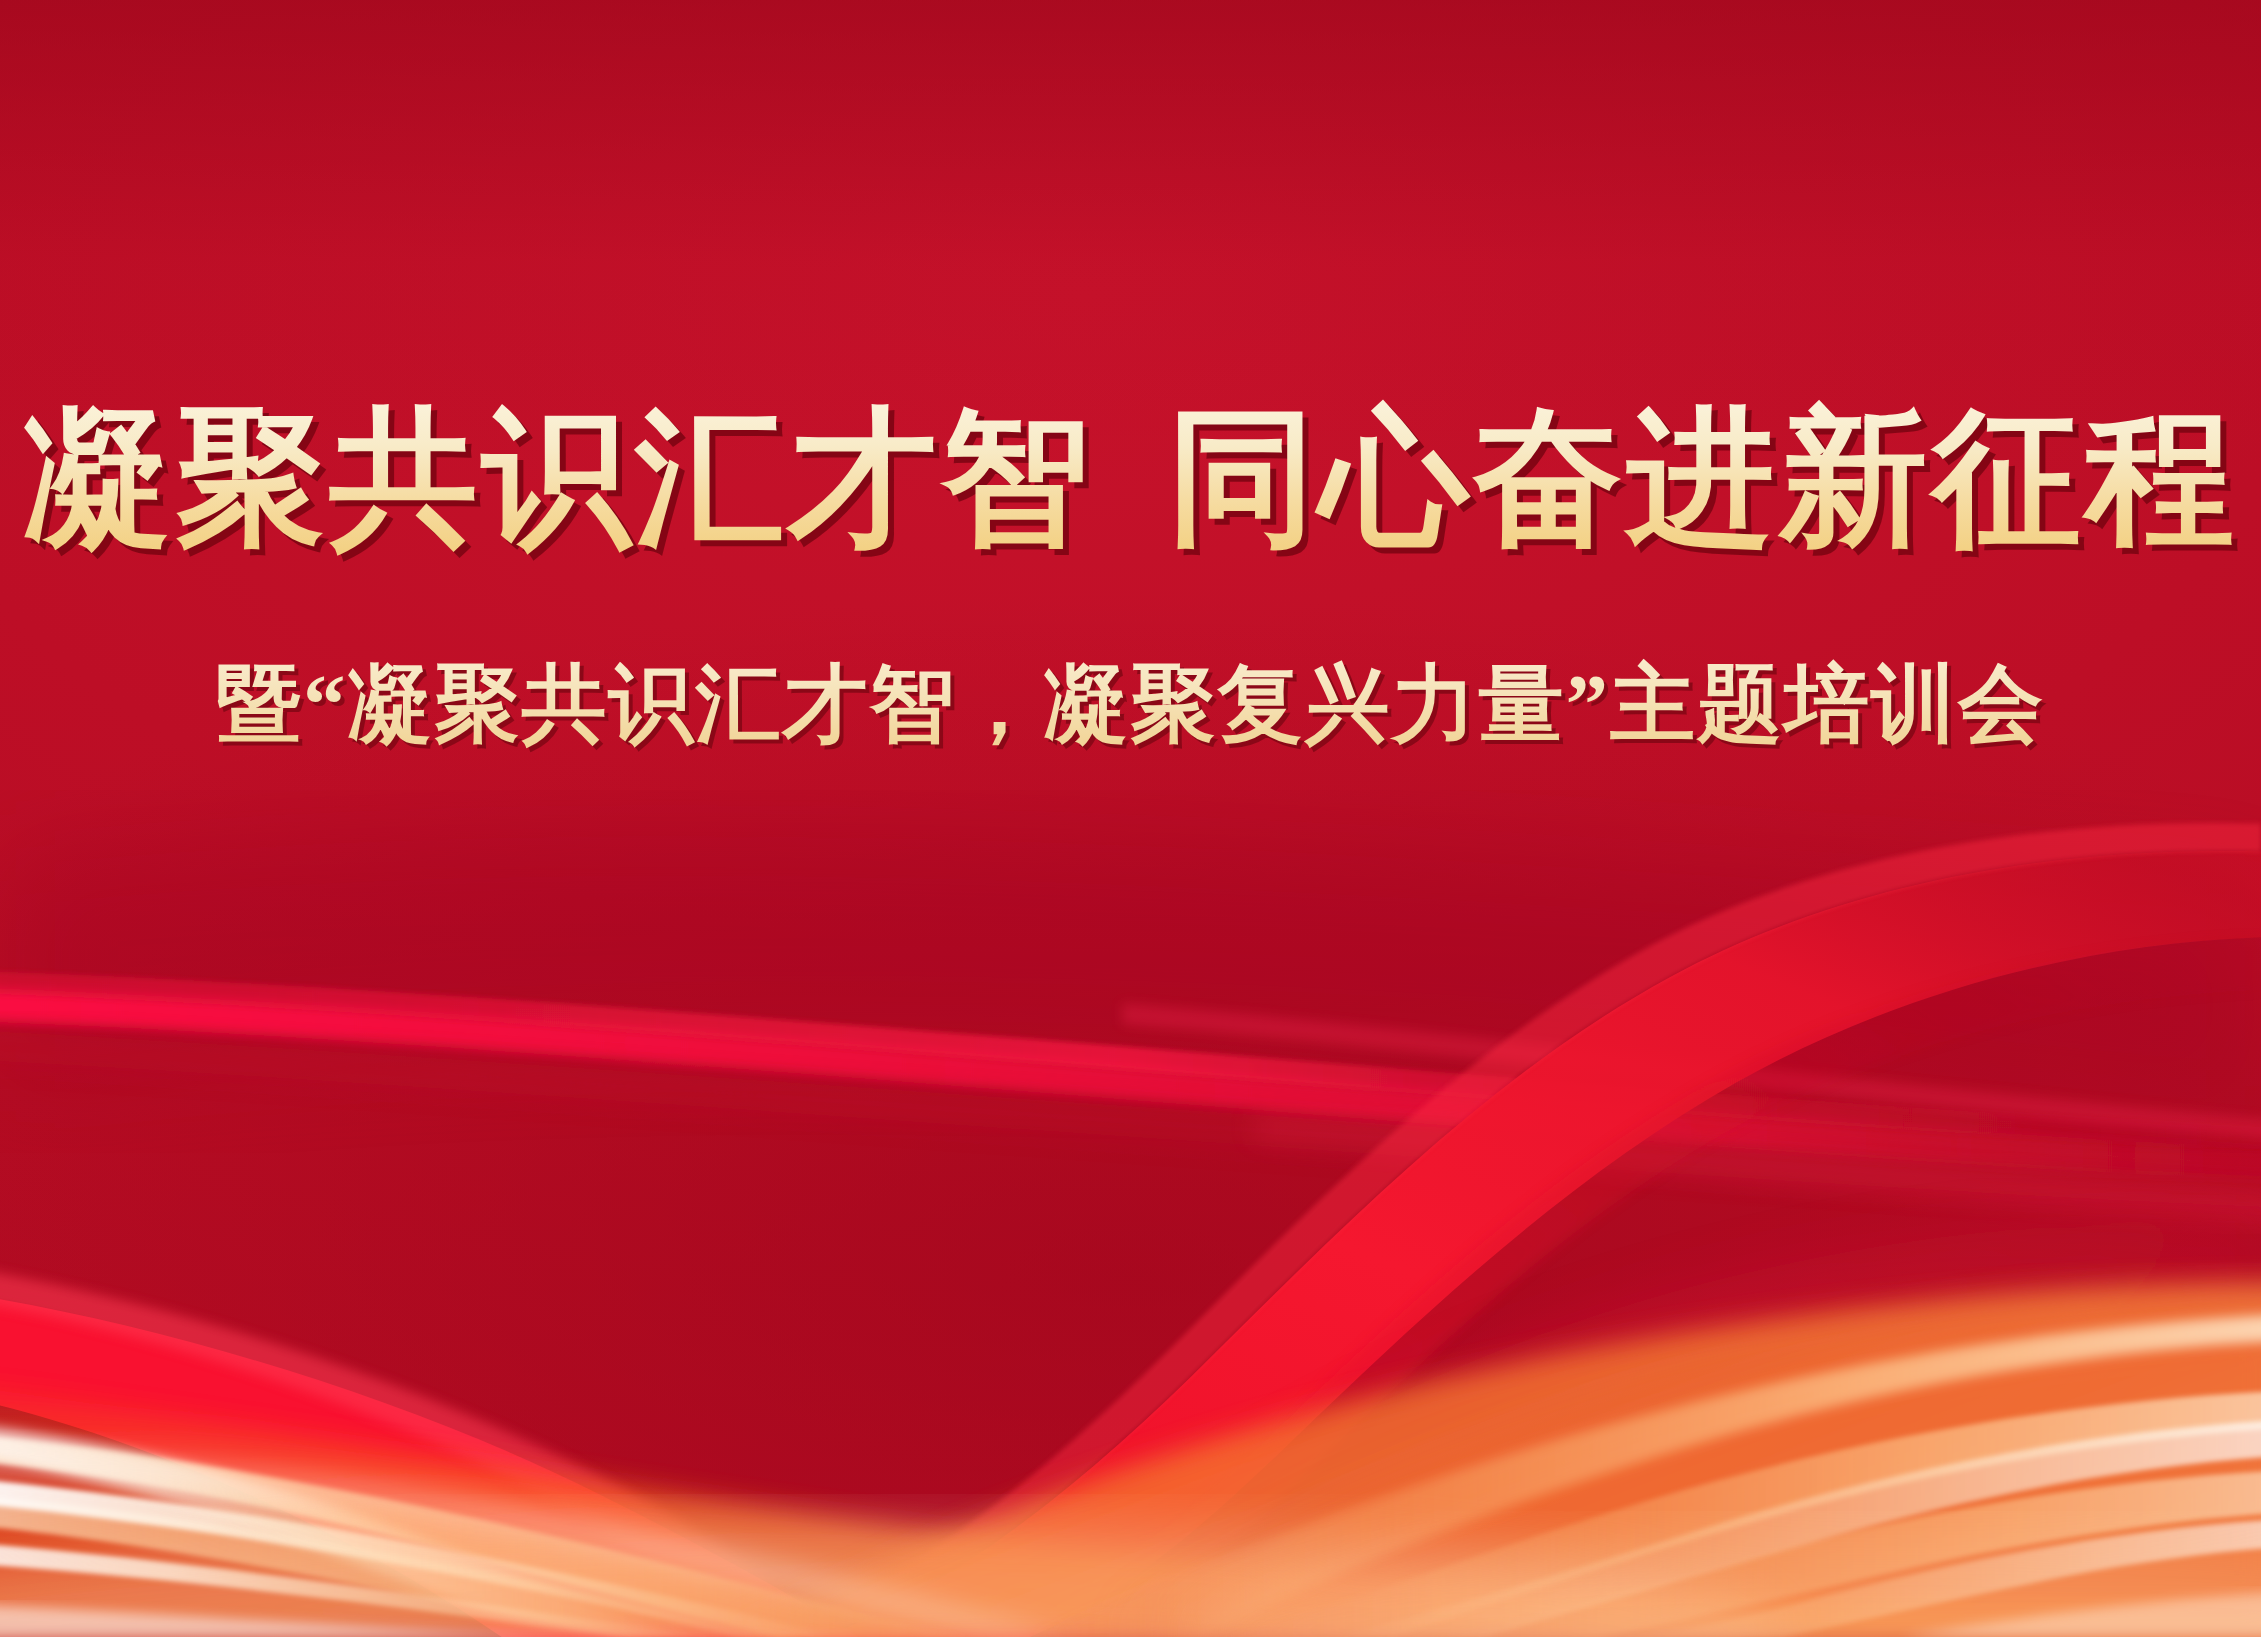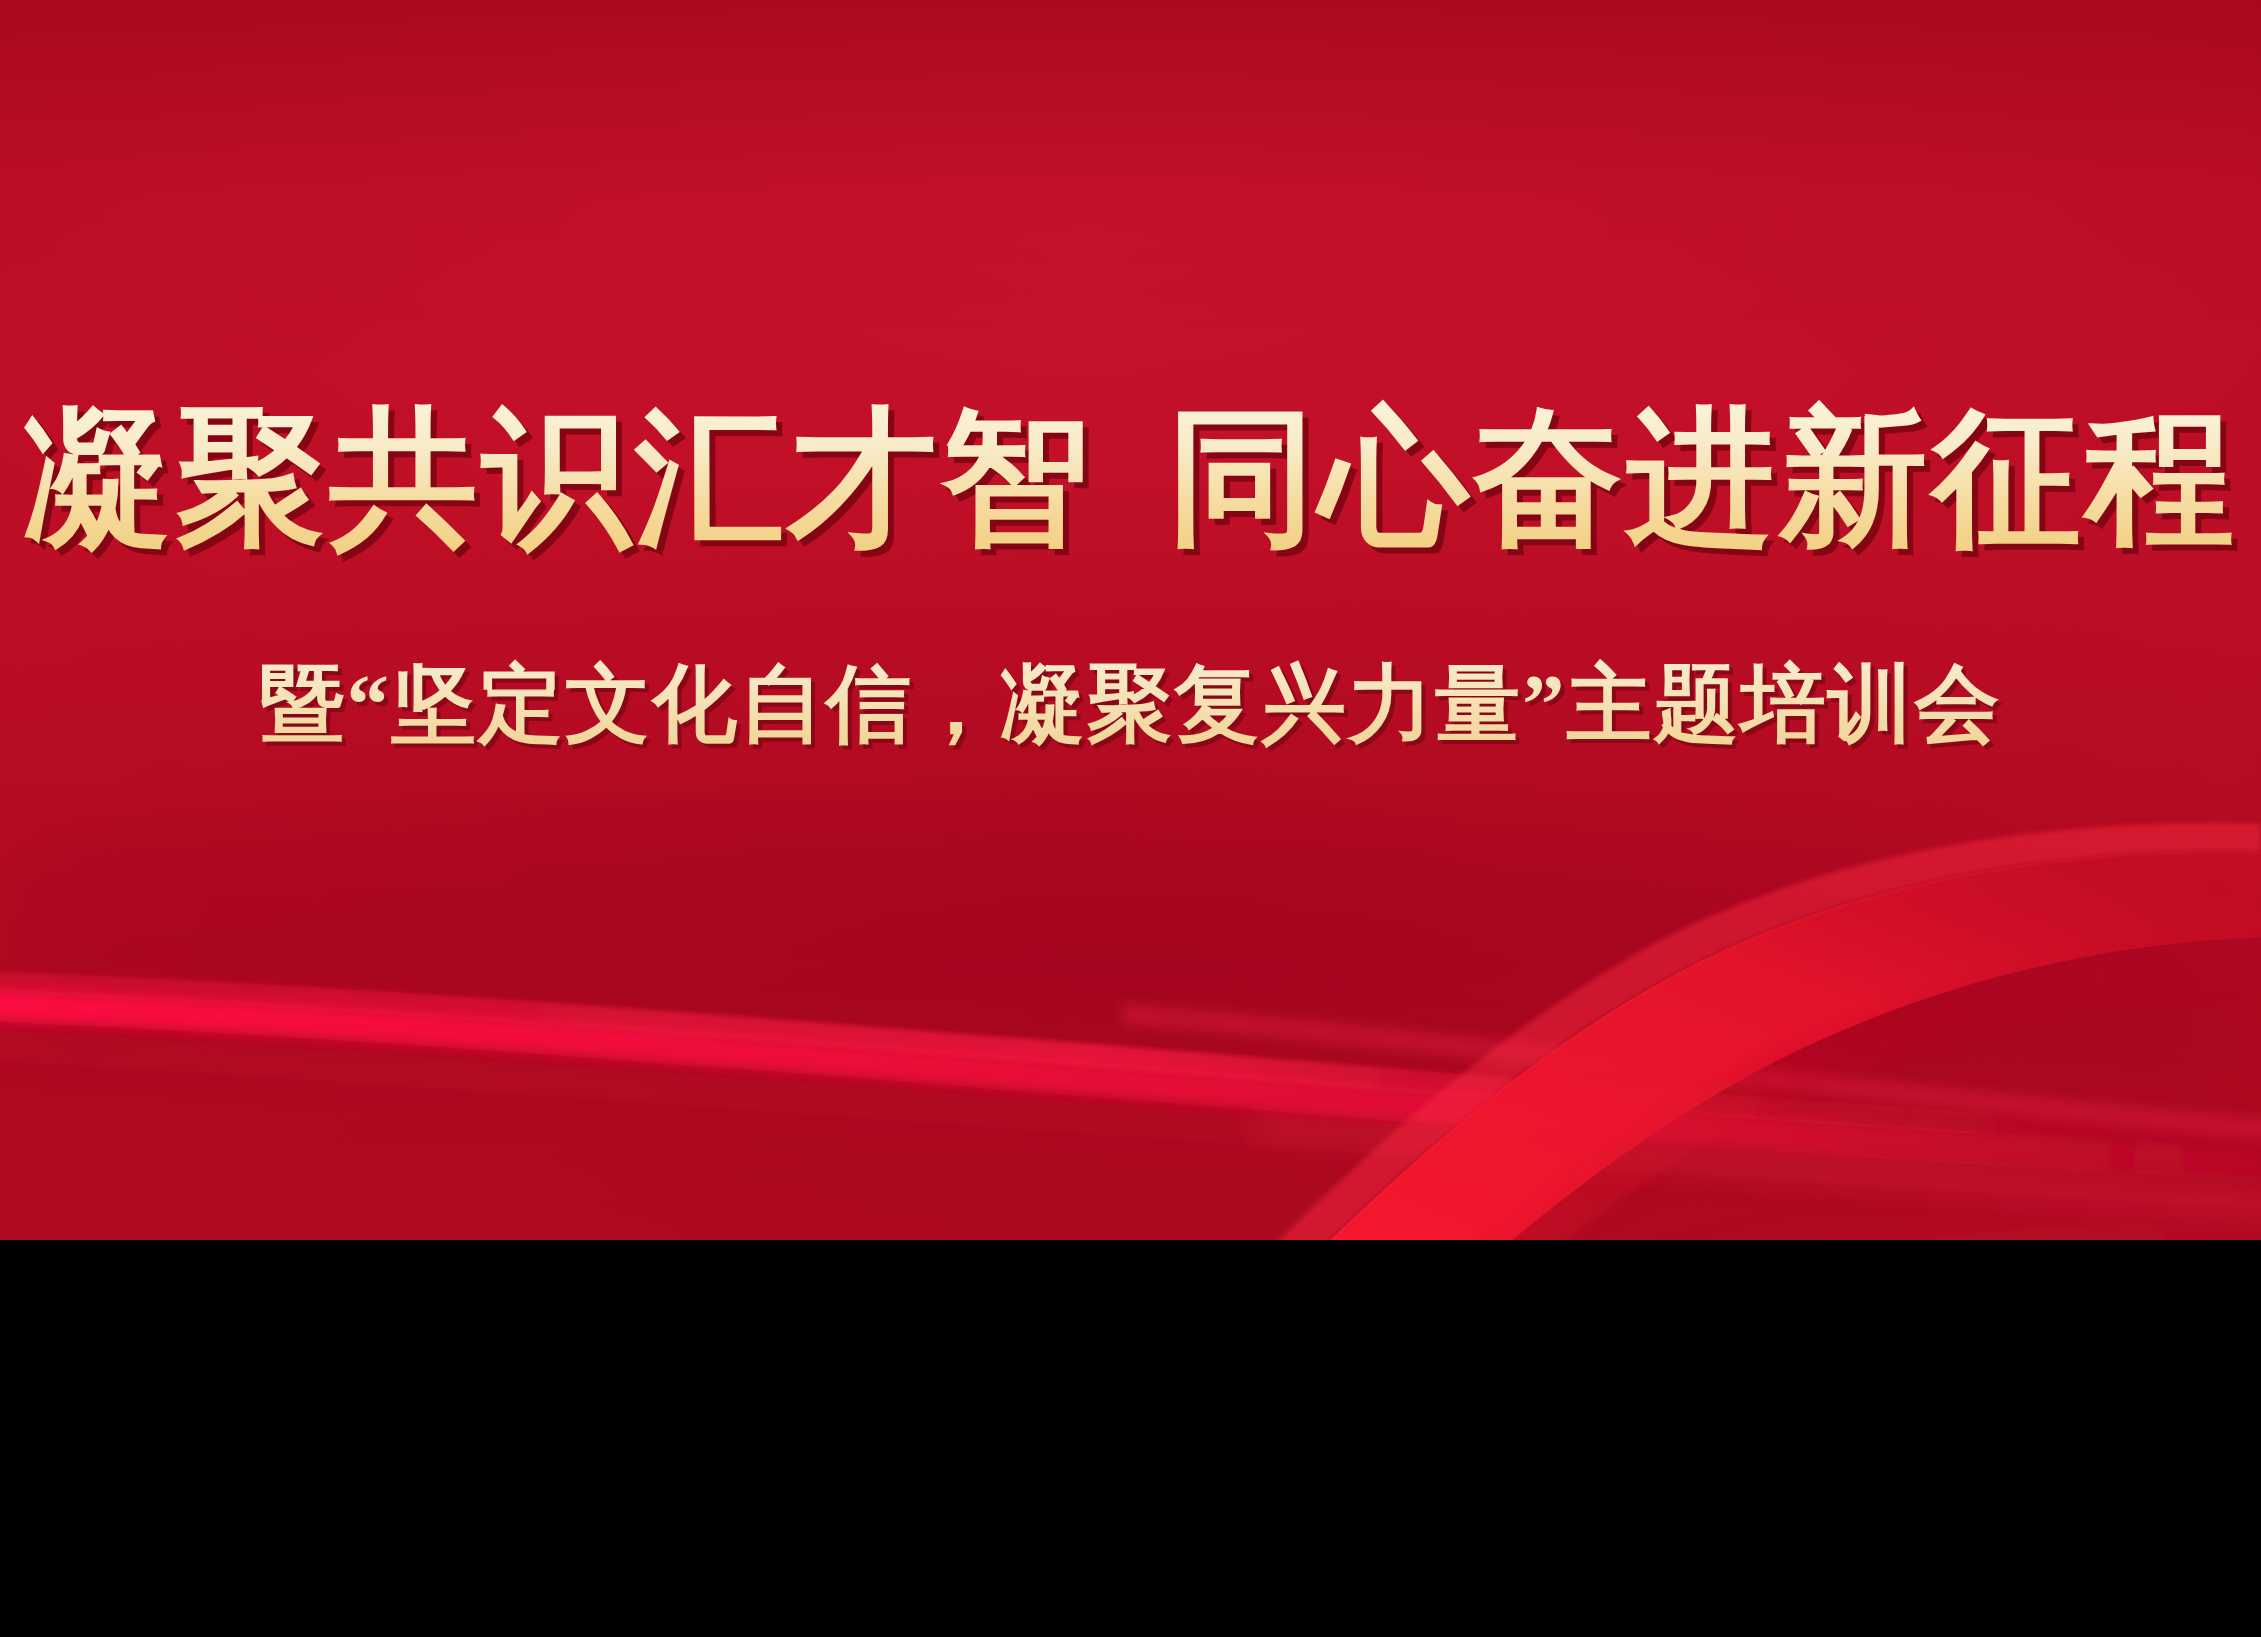--- a/index.html
+++ b/index.html
@@ -3,21 +3,21 @@
 <meta charset="utf-8">
 <style>
   html, body {
     margin: 0;
     padding: 0;
     background: #000;
   }
   #stage {
     position: relative;
     width: 2261px;
-    height: 1240px;
+    height: 1637px;
     overflow: hidden;
     background: #1d4ed8;
     font-family: "Liberation Serif", "DejaVu Serif", serif;
   }
 
   
   .bg-layer {
     position: absolute;
     inset: 0;
     pointer-events: none;
@@ -303,18 +303,18 @@
       <ellipse cx="1200" cy="2480" rx="1500" ry="180" fill="#FFF1DA" opacity="0.22" filter="url(#blurL)"></ellipse>
       <ellipse cx="2900" cy="2470" rx="1100" ry="150" fill="#FFD9A8" opacity="0.20" filter="url(#blurL)"></ellipse>
     </g>
   </svg>
 
   <div id="content">
 
     <div id="headline"><span>凝聚共识汇才智</span><span class="gap"></span><span>同心奋进新征程</span></div>
 
     <div id="subtitle">
-      <span class="sub-line">暨“坚定文化自信，凝聚复兴力量”主题培训会</span>
+      <span class="sub-line">暨“凝聚共识汇才智，凝聚复兴力量”主题培训会</span>
     </div>
 
   </div>
 </div>
 
 
 </body></html>

